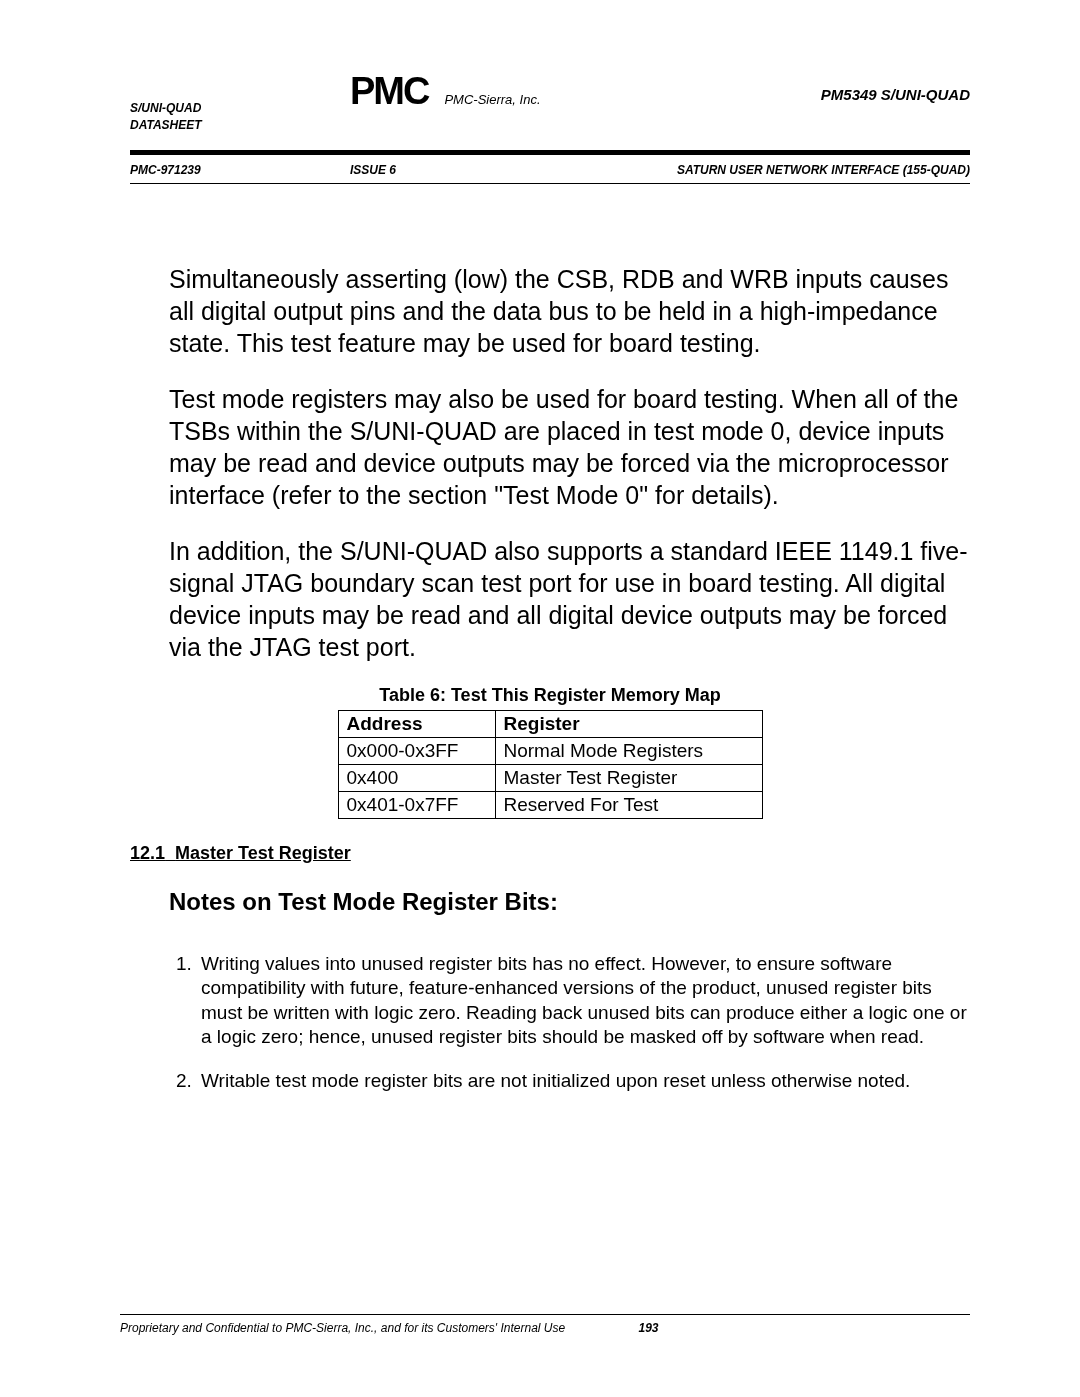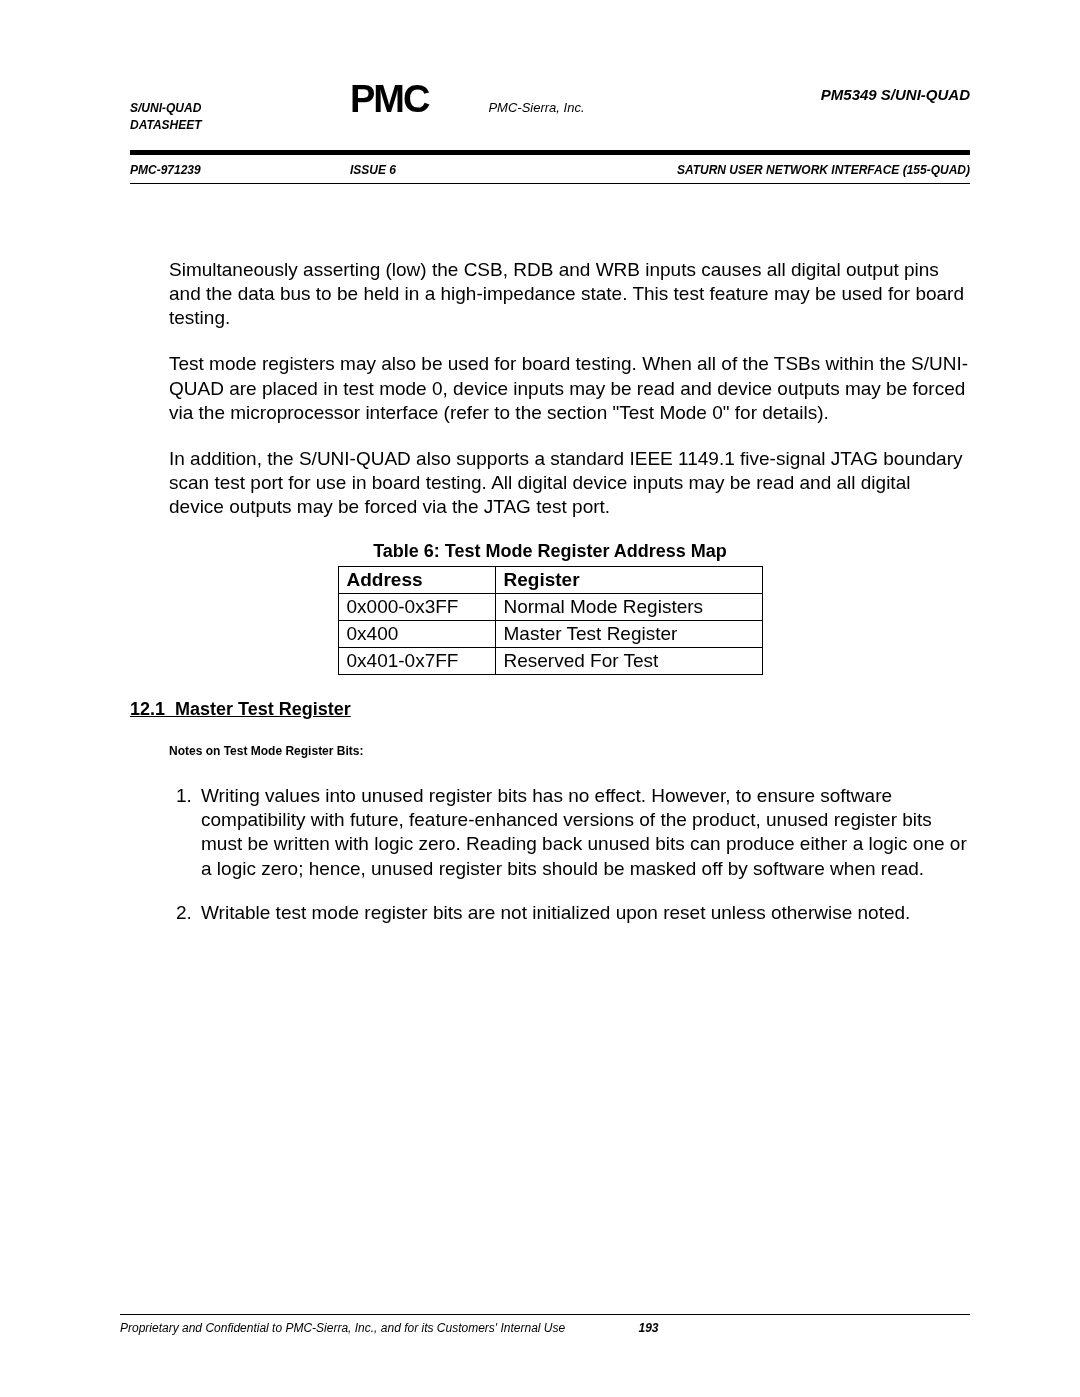--- a/index.html
+++ b/index.html
@@ -25,24 +25,23 @@
     left: 0;
     top: 30px;
     font-size: 12px;
     font-weight: bold;
     font-style: italic;
     line-height: 1.4;
   }
   .logo-wrap {
     position: absolute;
     left: 220px;
-    top: 8px;
+    top: 0;
     display: flex;
     align-items: flex-end;
-    gap: 44px;
   }
   .logo {
     font-size: 38px;
     font-weight: 900;
     letter-spacing: -2px;
     font-family: Arial, sans-serif;
   }
   .logo-company {
     font-size: 13px;
     font-style: italic;
@@ -85,21 +84,21 @@
   .h1 {
     font-size: 20px;
     font-weight: bold;
     text-decoration: underline;
     margin-bottom: 30px;
   }
   .body-indent {
     margin-left: 39px;
   }
   .para {
-    font-size: 19px;
+    font-size: 25px;
     line-height: 1.27;
     margin-bottom: 22px;
   }
   .table-caption {
     font-size: 18px;
     font-weight: bold;
     text-align: center;
     margin: 10px 0 4px 0;
   }
   table.tbl {
@@ -115,24 +114,24 @@
   table.tbl th {
     font-weight: bold;
   }
   .h2 {
     font-size: 18px;
     font-weight: bold;
     text-decoration: underline;
     margin-bottom: 24px;
   }
   .h3 {
-    font-size: 12px;
+    font-size: 24px;
     font-weight: bold;
     margin-left: 39px;
-    margin-bottom: 26px;
+    margin-bottom: 36px;
   }
   ol.notes {
     margin: 4px 0 0 39px;
     padding-left: 28px;
     font-size: 19px;
     line-height: 1.27;
   }
   ol.notes li {
     margin-bottom: 20px;
     padding-left: 4px;
@@ -184,21 +183,21 @@
 
   <div class="content">
 
 
     <div class="body-indent">
       <p class="para">Simultaneously asserting (low) the CSB, RDB and WRB inputs causes all digital output pins and the data bus to be held in a high-impedance state.  This test feature may be used for board testing.</p>
       <p class="para">Test mode registers may also be used for board testing.  When all of the TSBs within the S/UNI-QUAD are placed in test mode 0, device inputs may be read and device outputs may be forced via the microprocessor interface (refer to the section "Test Mode 0" for details).</p>
       <p class="para">In addition, the S/UNI-QUAD also supports a standard IEEE 1149.1 five-signal JTAG boundary scan test port for use in board testing.  All digital device inputs may be read and all digital device outputs may be forced via the JTAG test port.</p>
     </div>
 
-    <div class="table-caption">Table 6: Test Mode Register Address Map</div>
+    <div class="table-caption">Table 6: Test This Register Memory Map</div>
 
     <table class="tbl">
       <tbody>
           <tr>
         <th style="width:140px">Address</th>
         <th style="width:250px">Register</th>
       </tr>
       <tr>
         <td>0x000-0x3FF</td>
         <td>Normal Mode Registers</td>

